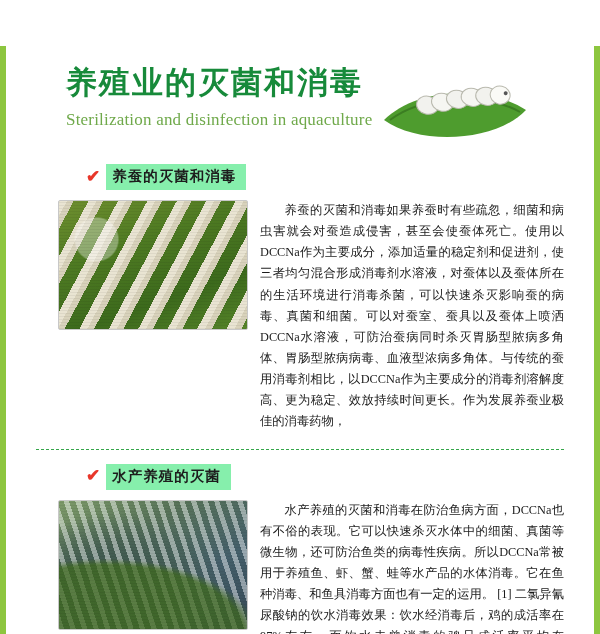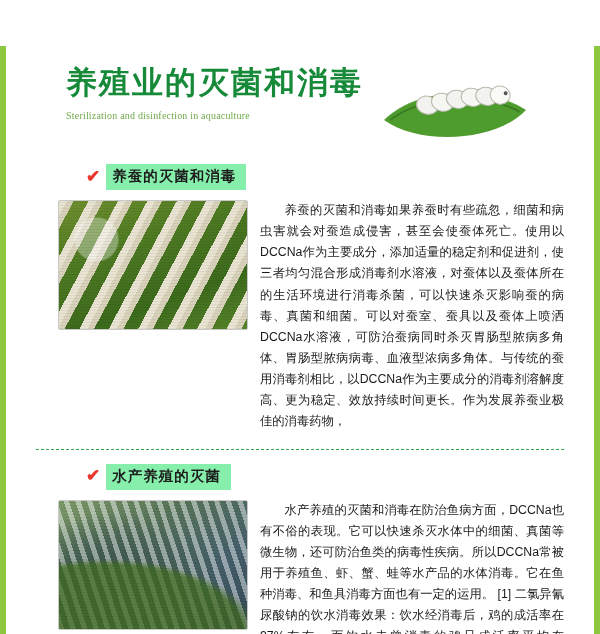--- a/index.html
+++ b/index.html
@@ -40,21 +40,21 @@
     font-size: 31px;
     font-weight: bold;
     color: #178a3a;
     letter-spacing: 2px;
     line-height: 1.2;
     white-space: nowrap;
   }
   .sub-title {
     margin-top: 9px;
     font-family: "Liberation Serif", serif;
-    font-size: 10px;
+    font-size: 17px;
     color: #6fa94a;
     letter-spacing: 0.2px;
   }
   .header-art {
     position: absolute;
     right: 58px;
     top: 12px;
     width: 160px;
     height: 95px;
   }
@@ -99,21 +99,21 @@
     margin-right: 12px;
     position: relative;
     overflow: hidden;
     border: 1px solid #c8c8c8;
   }
   .body-text {
     font-size: 12.3px;
     line-height: 1.72;
     text-align: justify;
     color: #1a1a1a;
-    font-family: Liberation Sans, sans-serif;
+    font-family: Liberation Serif, serif;
     text-indent: 2em;
   }
   .body-text.cont {
     text-indent: 0;
     margin-top: 2px;
     padding: 0 24px 0 24px;
   }
   .col-text {
     flex: 1 1 auto;
     padding-right: 2px;

